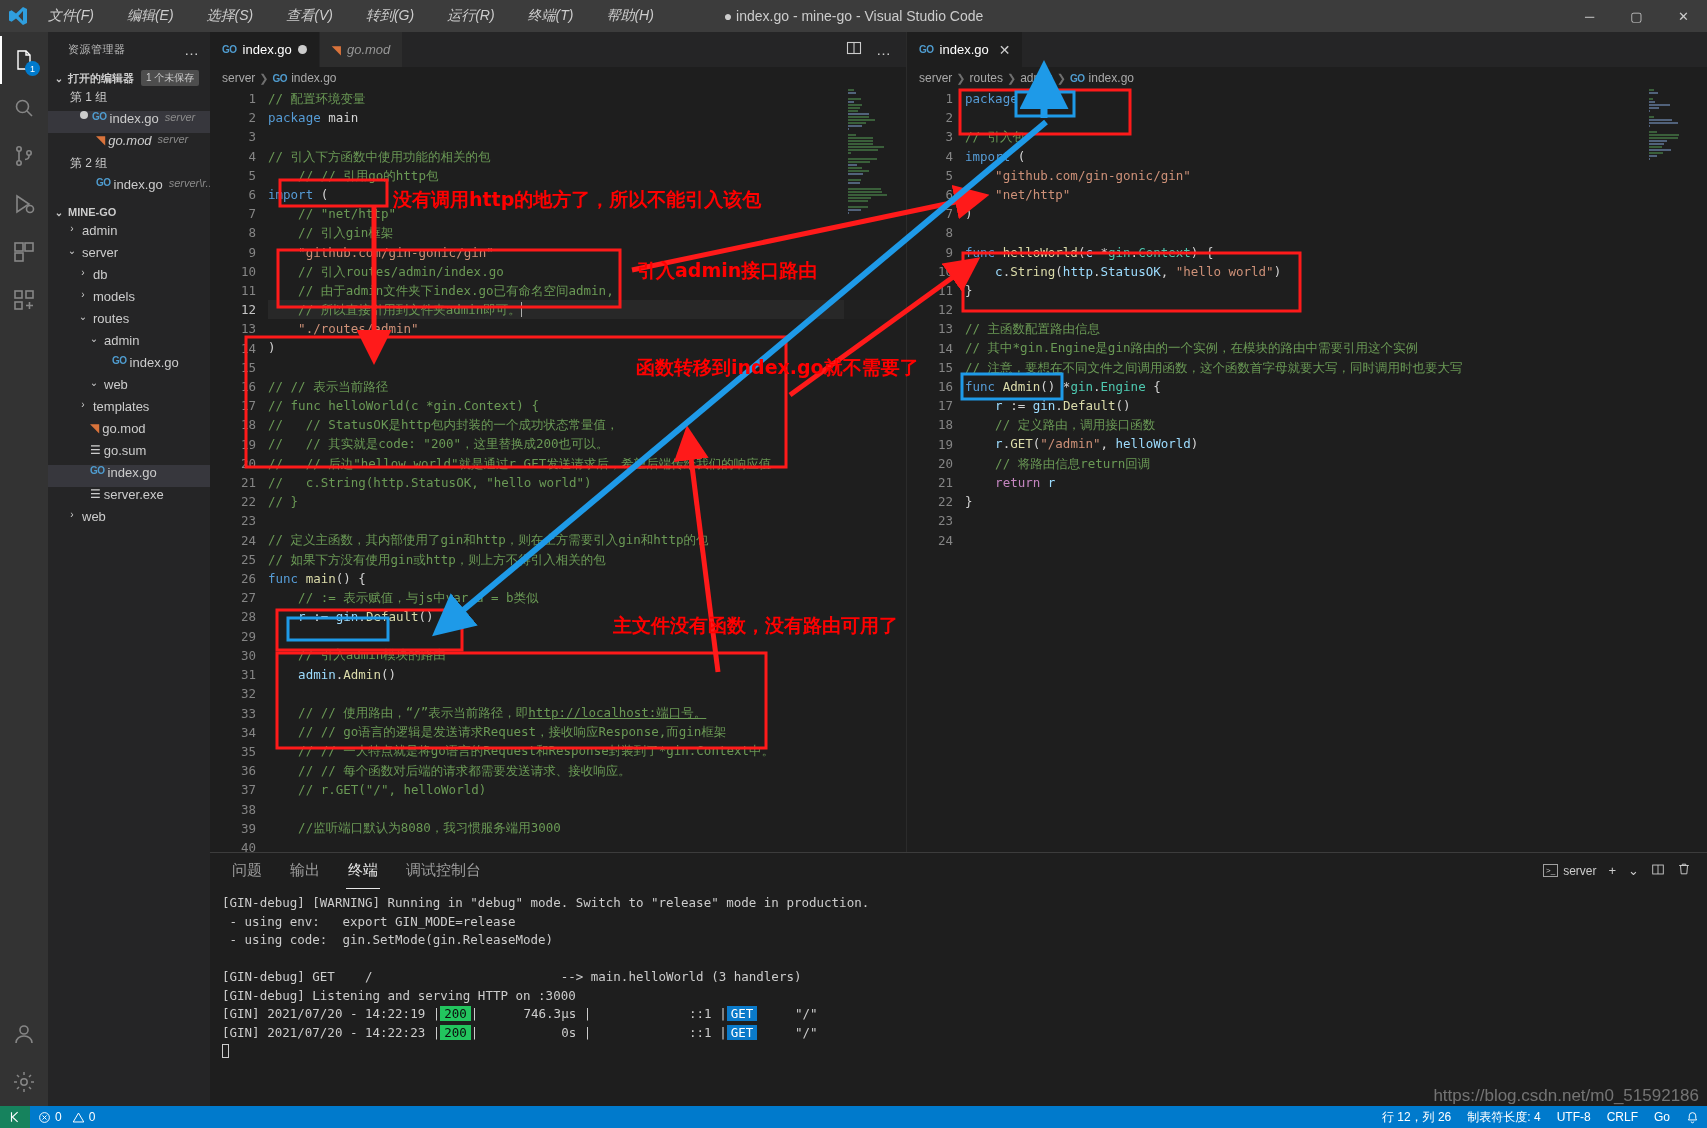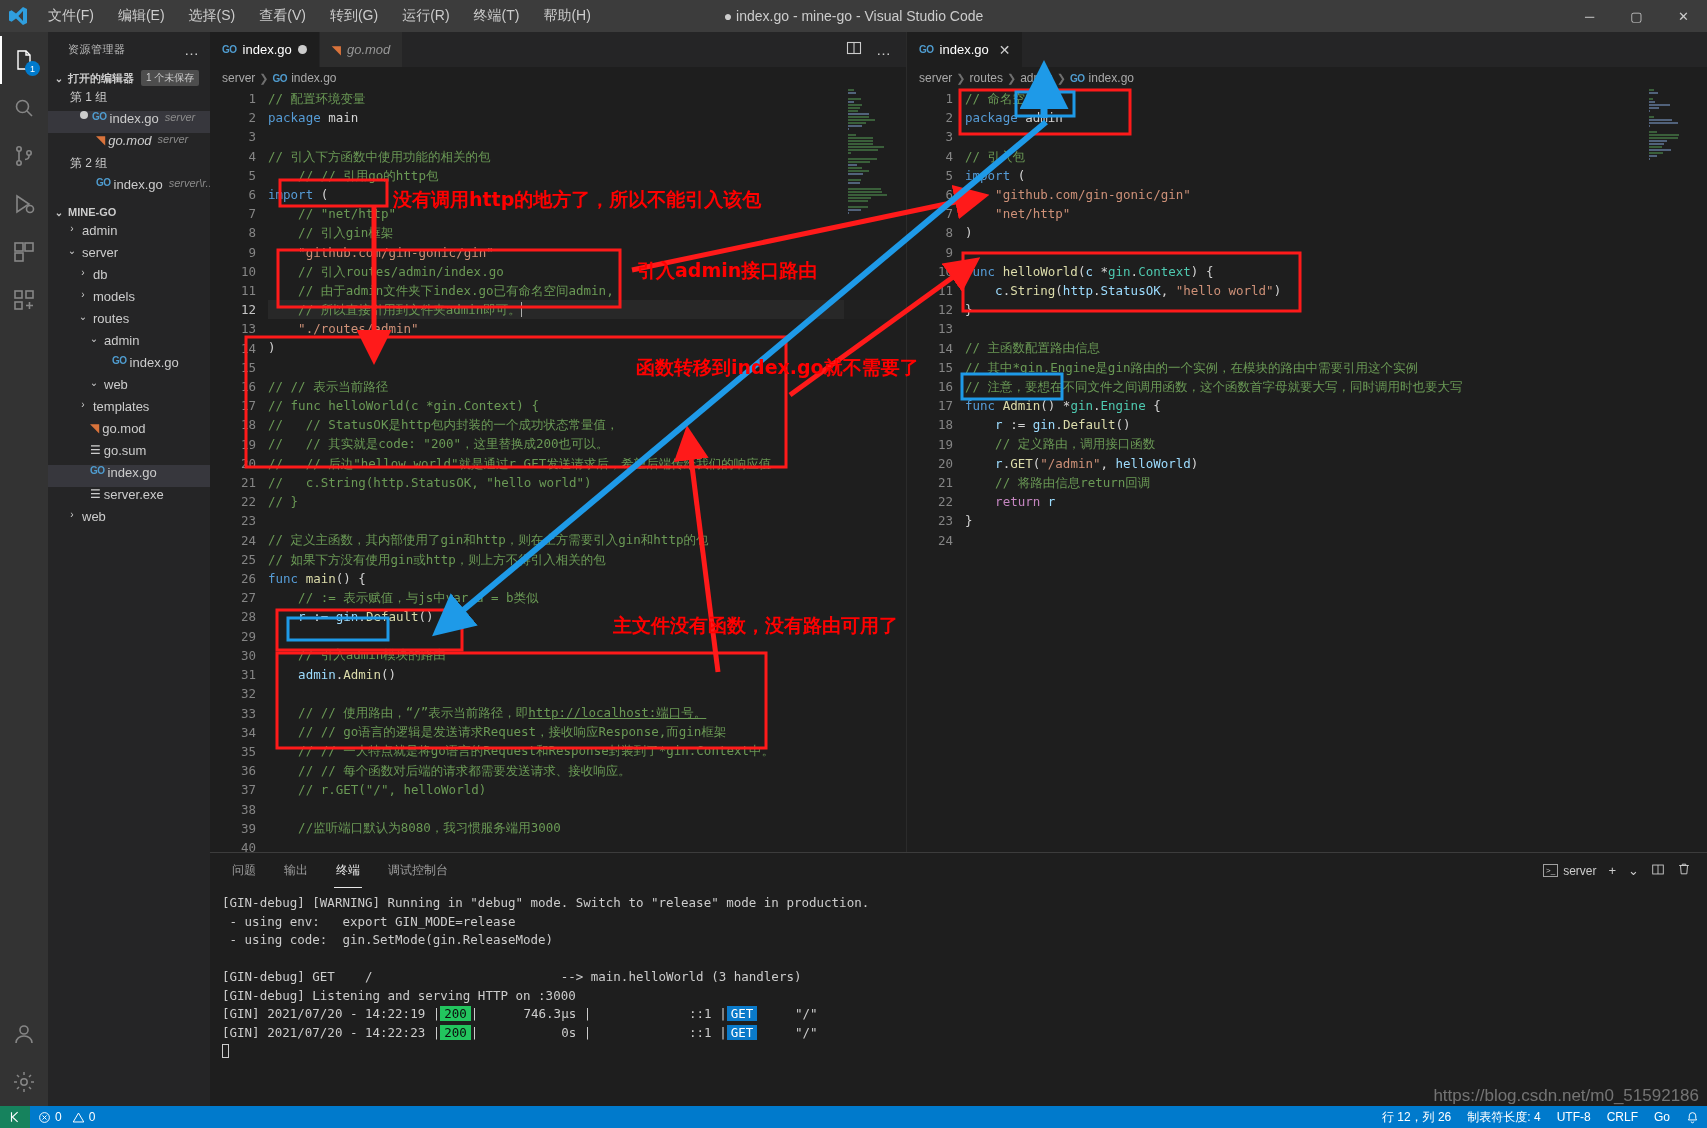--- a/index.html
+++ b/index.html
@@ -4,21 +4,21 @@
 <style>
   * { box-sizing: border-box; margin:0; padding:0; }
   html,body { width:1707px; height:1128px; overflow:hidden; background:#1e1e1e;
     font-family:"Liberation Sans", sans-serif; }
 
   
   .titlebar { height:32px; background:#3c3c3c; display:flex; align-items:center;
      color:#cccccc; font-size:14px; position:relative; }
   .vscode-logo { width:36px; display:flex; align-items:center; justify-content:center; }
   .vscode-logo svg { width:20px; height:20px; }
-  .menu { display:flex; align-items:flex-end; gap:0px; }
+  .menu { display:flex; align-items:flex-end; gap:9px;font-style:italic; }
   .menu-item { padding:4px 12px; font-size:14px; color:#cccccc; cursor:default; white-space:nowrap; }
   .win-title { position:absolute; left:0; right:0; text-align:center; font-size:14px;
      color:#cccccc; pointer-events:none; }
   .win-ctrl { margin-left:auto; display:flex; height:32px; }
   .win-btn { width:47px; display:flex; align-items:center; justify-content:center;
      font-size:13px; color:#cccccc; }
 
   
   .main { display:flex; height:1074px; }
 
@@ -102,21 +102,21 @@
      vertical-align:-3px; }
 
   .minimap { position:absolute; top:0; right:0; width:62px; bottom:0;
      background:#1e1e1e; opacity:.85; }
   .mm-line { height:2px; margin:0 0 1px 4px; background:#3c6b3c; }
 
   
   .panel { flex:1; background:#1e1e1e; border-top:1px solid #3c3c3c;
      display:flex; flex-direction:column; min-height:0; }
   .panel-head { height:35px; display:flex; align-items:center; padding-left:20px; }
-  .ptab { font-size:12px; color:#9d9d9d; margin-right:24px; padding:6px 2px;
+  .ptab { font-size:15px; color:#9d9d9d; margin-right:24px; padding:6px 2px;
      cursor:pointer; position:relative; }
   .ptab.active { color:#e7e7e7; }
   .ptab.active::after { content:""; position:absolute; left:0; right:0; bottom:-3px;
      height:1px; background:#e7e7e7; }
   .panel-actions { margin-left:auto; display:flex; align-items:center; gap:12px;
      padding-right:16px; color:#cccccc; font-size:13px; }
   .term-name { display:flex; align-items:center; gap:5px; font-size:12px; color:#cccccc;}
   .term-icon { border:1px solid #a0a0a0; width:15px; height:13px; font-size:8px;
      display:flex; align-items:center; justify-content:center; color:#cccccc; }
   .panel-body { flex:1; padding:6px 0 0 12px; overflow:hidden; }
@@ -534,21 +534,20 @@
               <div>17</div>
               <div>18</div>
               <div>19</div>
               <div>20</div>
               <div>21</div>
               <div>22</div>
               <div>23</div>
               <div>24</div>
             </div>
           <div class="code-text" id="right-code" style="font-family: &quot;DejaVu Sans Mono&quot;, &quot;Liberation Mono&quot;, monospace; font-size: 12.5px; line-height: 19.2px; color: rgb(212, 212, 212);">
-              <div class="ln"><span class="cm">// 命名空间</span></div>
               <div class="ln"><span class="kw">package</span> <span class="pl">admin</span></div>
               <div class="ln">&nbsp;</div>
               <div class="ln"><span class="cm">// 引入包</span></div>
               <div class="ln"><span class="kw">import</span> <span class="pl">(</span></div>
               <div class="ln">    <span class="str">"github.com/gin-gonic/gin"</span></div>
               <div class="ln">    <span class="str">"net/http"</span></div>
               <div class="ln"><span class="pl">)</span></div>
               <div class="ln">&nbsp;</div>
               <div class="ln"><span class="kw">func</span> <span class="fn">helloWorld</span><span class="pl">(</span><span class="var">c</span> <span class="pl">*</span><span class="typ">gin</span><span class="pl">.</span><span class="typ">Context</span><span class="pl">) {</span></div>
               <div class="ln">    <span class="var">c</span><span class="pl">.</span><span class="fn">String</span><span class="pl">(</span><span class="var">http</span><span class="pl">.</span><span class="var">StatusOK</span><span class="pl">, </span><span class="str">"hello world"</span><span class="pl">)</span></div>

